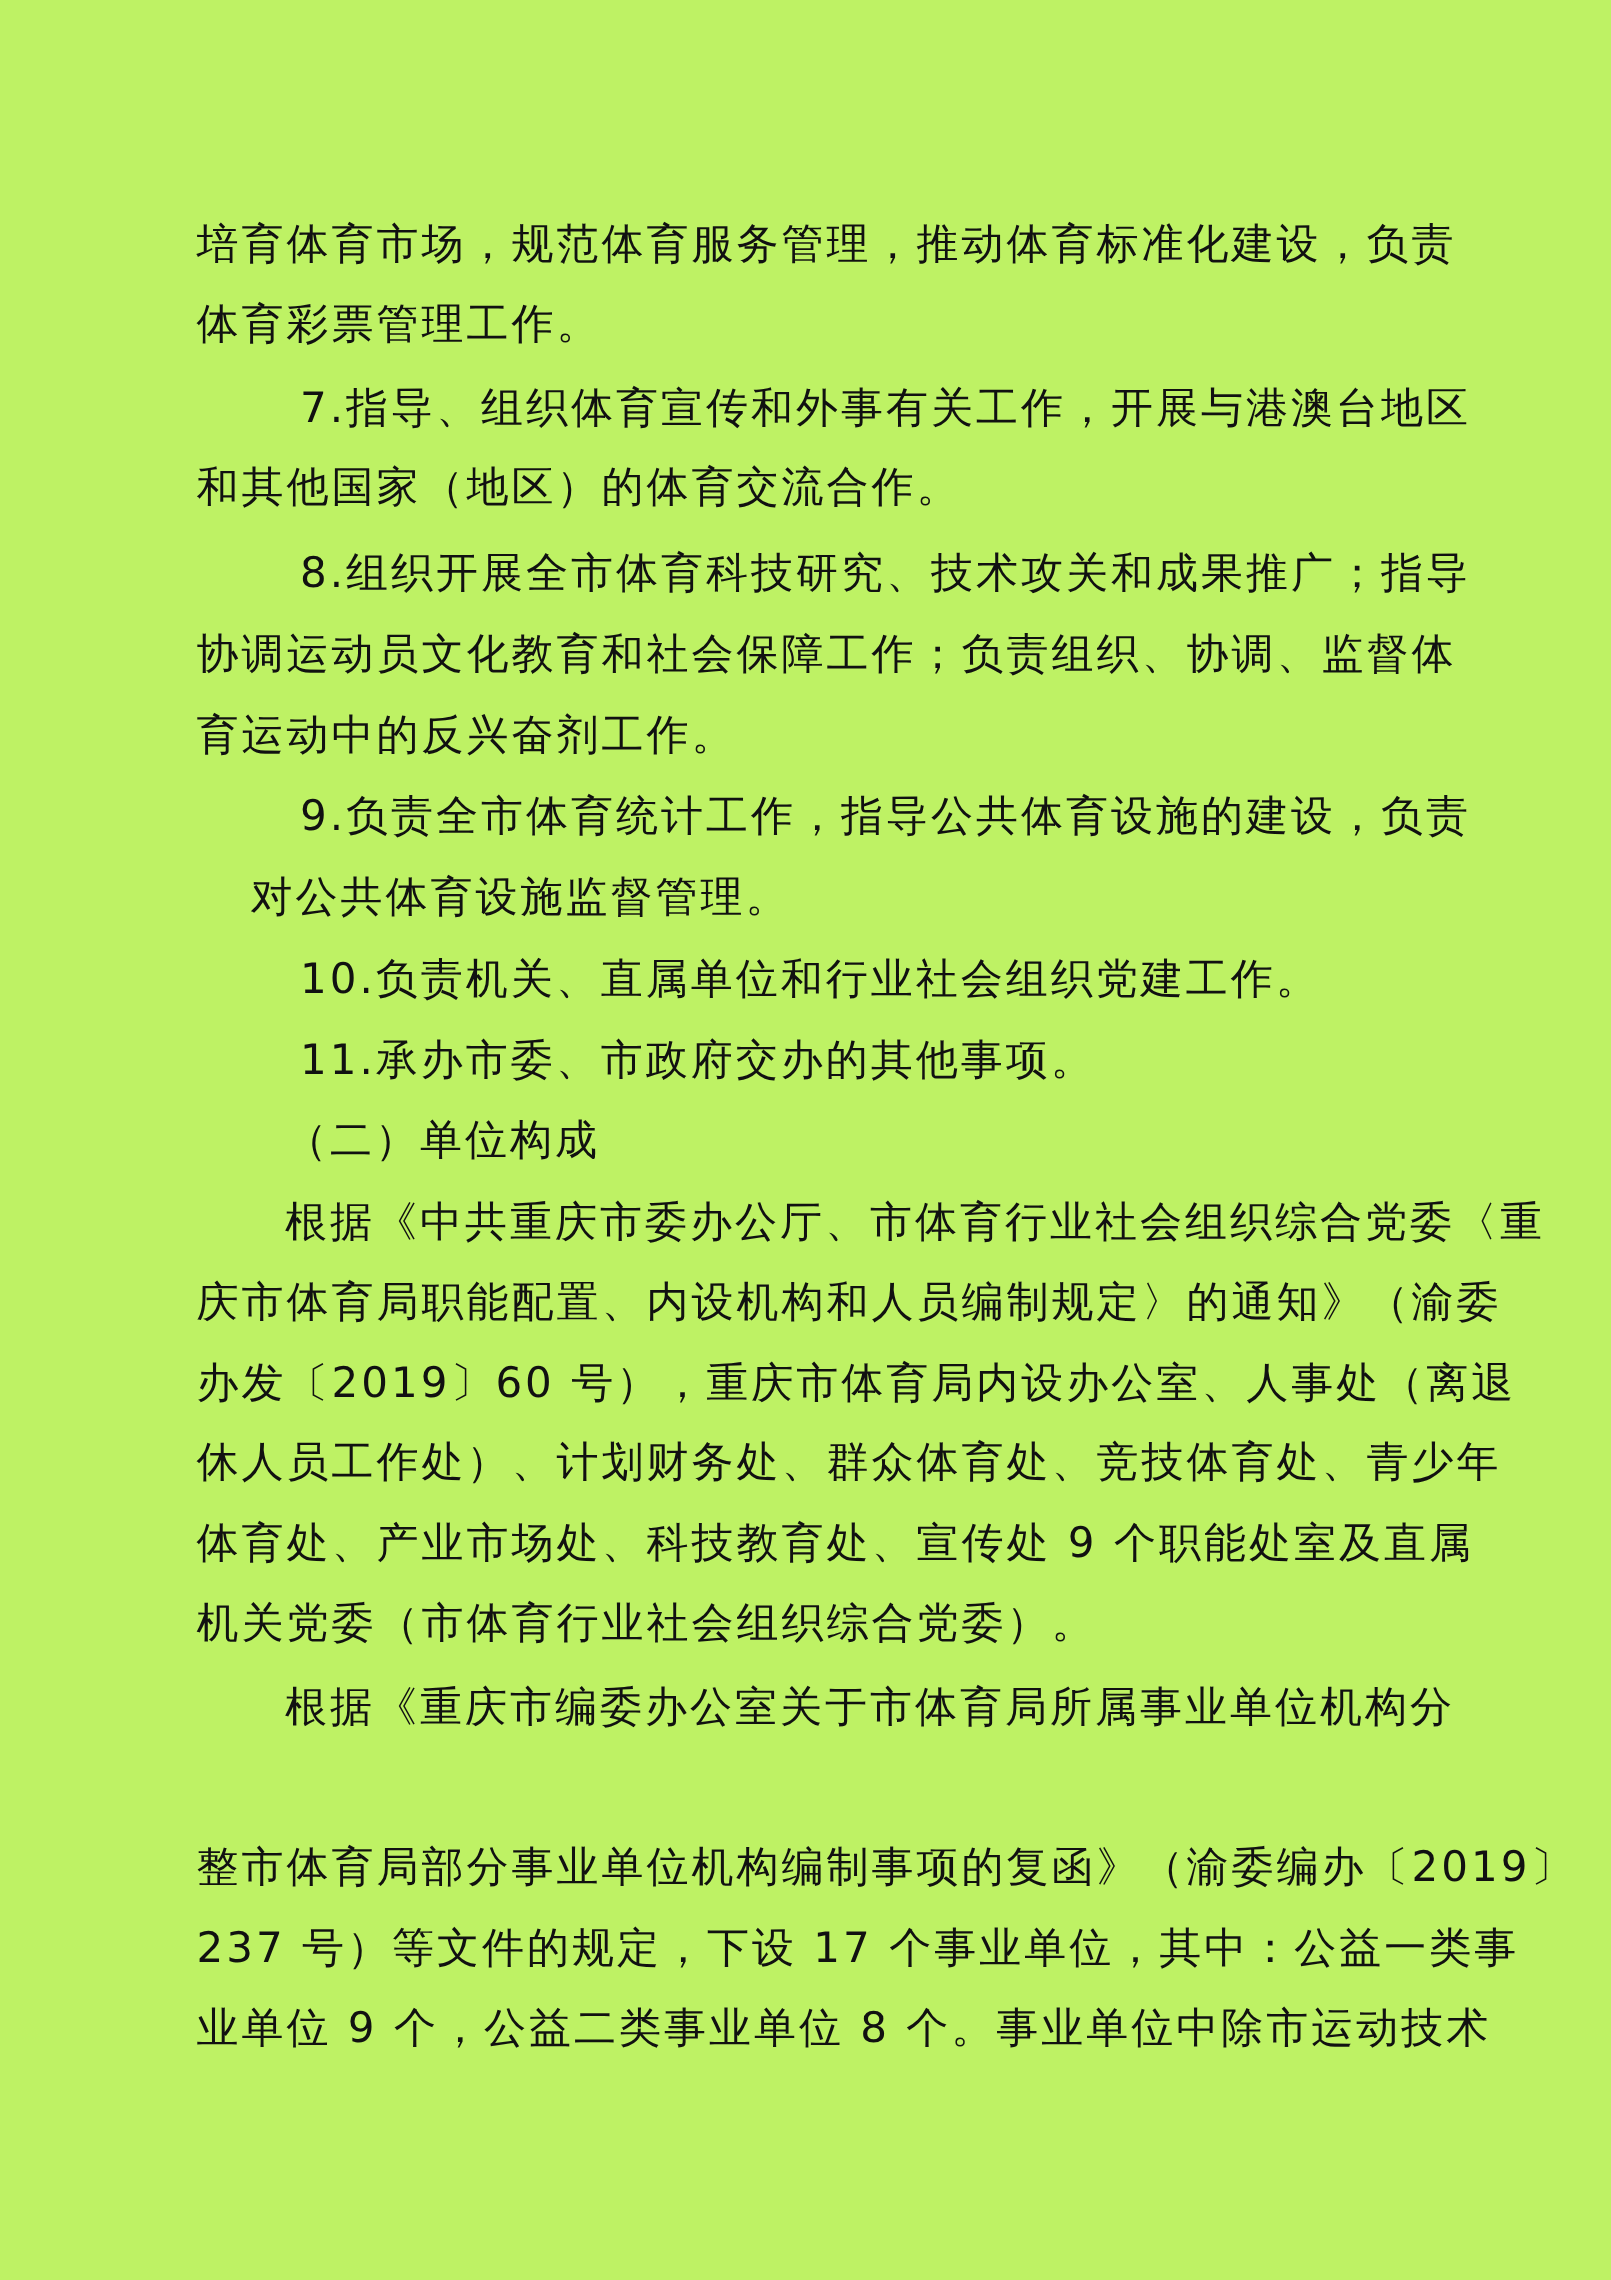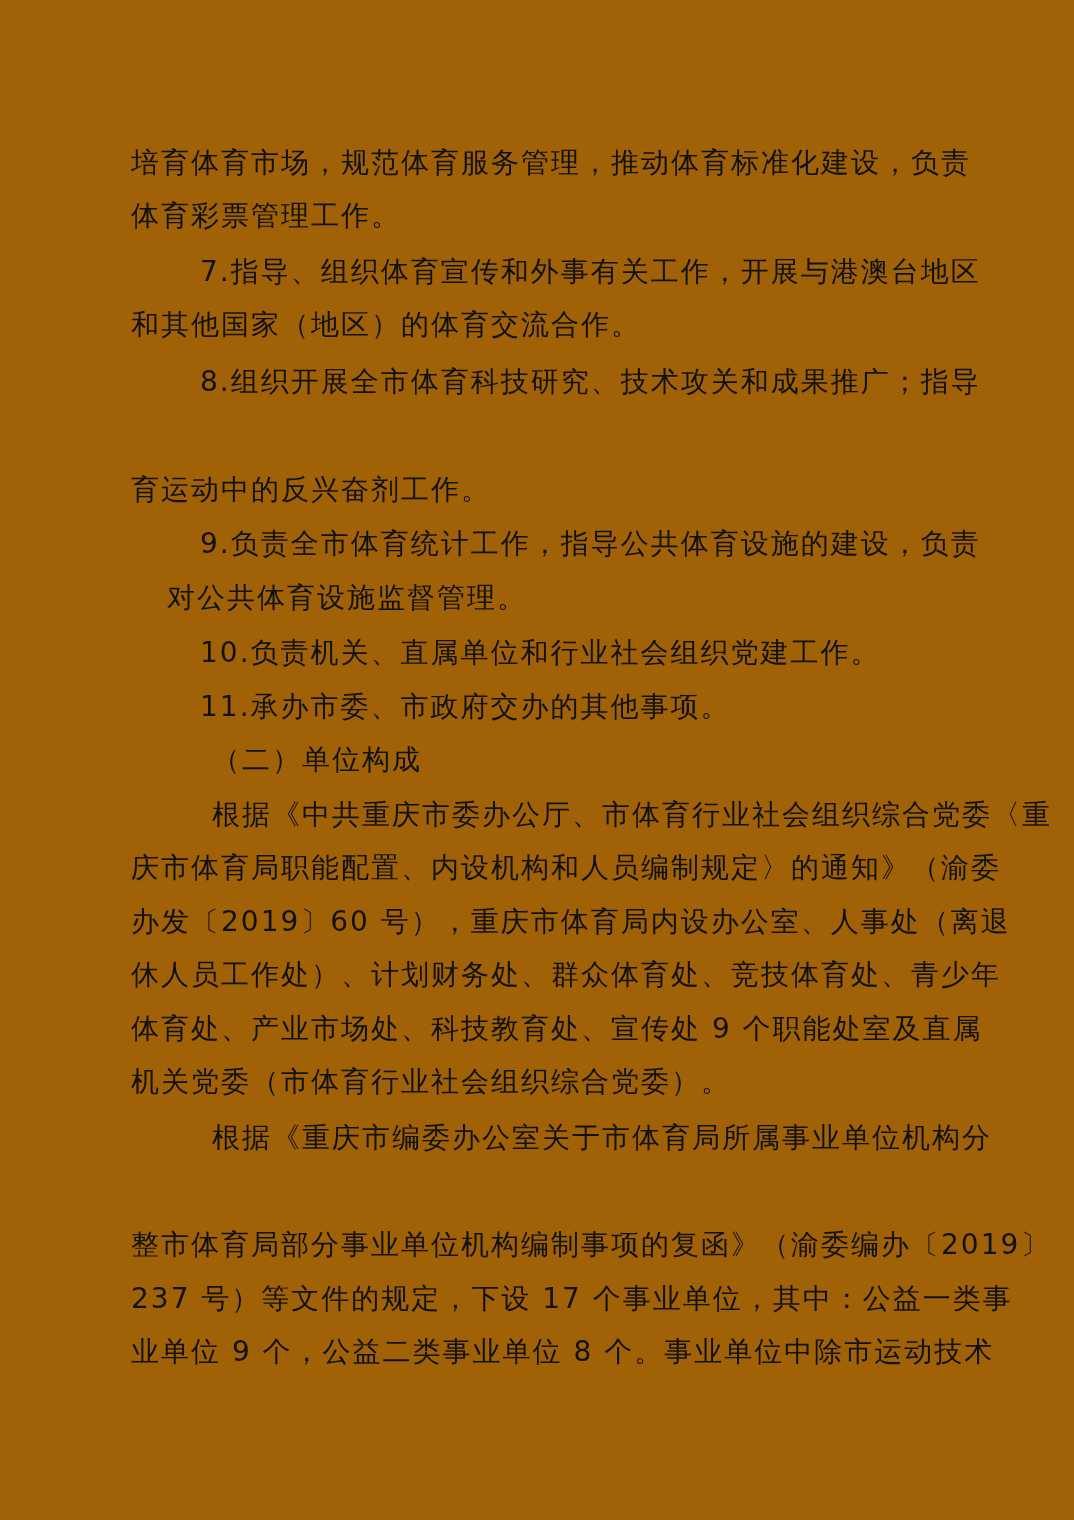--- a/index.html
+++ b/index.html
@@ -13,21 +13,21 @@
       position: relative;
       overflow: hidden;
       font-family: "DejaVu Sans", "Liberation Sans", sans-serif;
       color: #111111;
     }
     .page {
       position: absolute;
       left: 0; top: 0;
       width: 1074px;
       height: 1520px;
-      background: #a16207;
+      background: #bef264;
     }
     .line {
       position: absolute;
       left: 131px;
       width: 820px;
       height: 40px;
       line-height: 40px;
       font-size: 28px;
       white-space: nowrap;
       letter-spacing: 2px;
@@ -37,32 +37,32 @@
     .line.last {
       text-align-last: left;
     }
     .line.indent {
       left: 200px;
       width: 751px;
     }
     .line.indent-h {
       left: 190px;
       width: 761px;
-      margin-left: 22px;
     }
   </style>
 </head>
 <body>
 
 <div class="page">
   <div class="line" style="top: 143px;">培育体育市场，规范体育服务管理，推动体育标准化建设，负责</div>
   <div class="line last" style="top: 196px;">体育彩票管理工作。</div>
   <div class="line indent" style="top: 252px;">7.指导、组织体育宣传和外事有关工作，开展与港澳台地区</div>
   <div class="line last" style="top: 305px;">和其他国家（地区）的体育交流合作。</div>
   <div class="line indent" style="top: 362px;">8.组织开展全市体育科技研究、技术攻关和成果推广；指导</div>
+  <div class="line" style="top: 416px;">协调运动员文化教育和社会保障工作；负责组织、协调、监督体</div>
   <div class="line last" style="top: 470px;">育运动中的反兴奋剂工作。</div>
   <div class="line indent" style="top: 524px;">9.负责全市体育统计工作，指导公共体育设施的建设，负责</div>
   <div class="line last" style="top: 578px; margin-left: 36px;">对公共体育设施监督管理。</div>
   <div class="line indent last" style="top: 633px;">10.负责机关、直属单位和行业社会组织党建工作。</div>
   <div class="line indent last" style="top: 687px;">11.承办市委、市政府交办的其他事项。</div>
   <div class="line indent-h last" style="top: 740px;">（二）单位构成</div>
   <div class="line indent-h" style="top: 795px;">根据《中共重庆市委办公厅、市体育行业社会组织综合党委〈重</div>
   <div class="line" style="top: 848px;">庆市体育局职能配置、内设机构和人员编制规定〉的通知》（渝委</div>
   <div class="line" style="top: 902px;">办发〔2019〕60 号），重庆市体育局内设办公室、人事处（离退</div>
   <div class="line" style="top: 955px;">休人员工作处）、计划财务处、群众体育处、竞技体育处、青少年</div>

